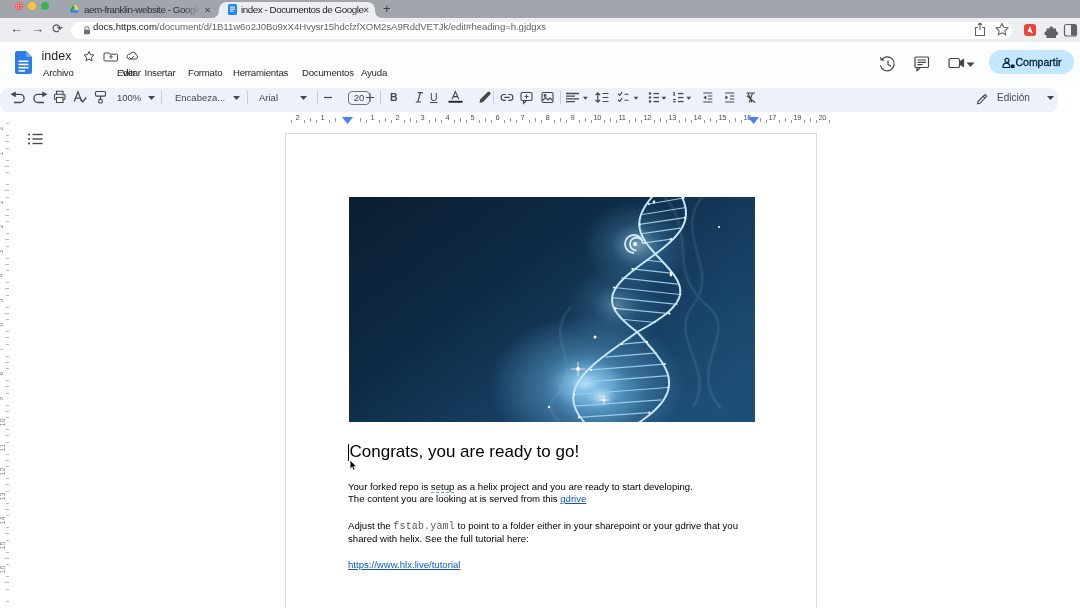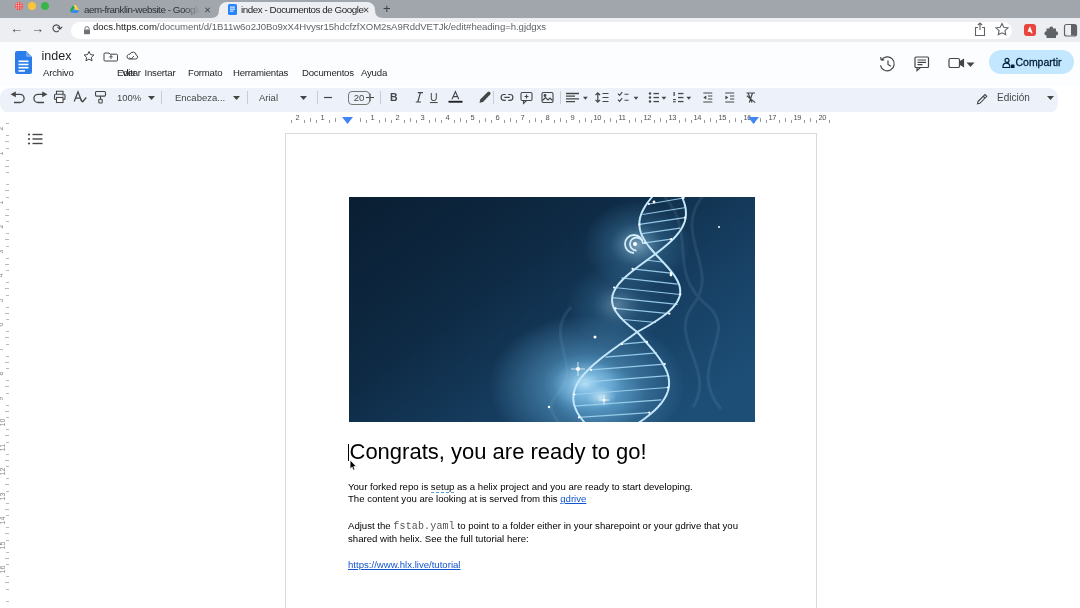--- a/index.html
+++ b/index.html
@@ -26,21 +26,21 @@
 #szbox { position:absolute; left:348px; top:90.5px; width:22px; height:14px; border:1px solid #747775; border-radius:4px; font-size:9.5px; line-height:12px; text-align:center; color:#444746; }
 
 #hruler { position:absolute; left:0; top:112px; width:1080px; height:14px; background:#fff; }
 .rnum { position:absolute; top:0.5px; font-size:7.5px; color:#4d5156; letter-spacing:-0.3px; }
 .rtick { position:absolute; width:1px; background:#969ba1; }
 #vruler { position:absolute; left:0; top:118px; width:12px; height:490px; z-index:5; }
 .vnum { position:absolute; font-size:7px; color:#80868b; transform:rotate(-90deg); }
 
 #canvas { position:absolute; left:0; top:126px; width:1080px; height:482px; background:#fff; }
 #page { position:absolute; left:285px; top:7px; width:532px; height:600px; background:#fff; border:1px solid #d8dade; }
-#heading { position:absolute; left:63.5px; top:443.4px; font-size:22px; line-height:17.6px; color:#000; margin-top:-134px; }
+#heading { position:absolute; left:63.5px; top:443.4px; font-size:17px; line-height:17.6px; color:#000; margin-top:-134px; }
 .body-t { position:absolute; left:62px; font-size:9.6px; line-height:12.6px; color:#000; }
 .lnk { color:#1155cc; text-decoration:underline; }
 .mono { font-family:"Liberation Mono",monospace; font-size:10px; color:#555; letter-spacing:0.15px; }
 #setup { border-bottom:1.2px dashed #5b9bd5; }
 </style>
 </head>
 <body>
 
 <div id="tabstrip">
   <div class="tl" style="left:15px;background:#ef4a48;background-image:radial-gradient(rgba(255,255,255,.9) 0.55px, transparent 0.9px);background-size:2.4px 2.4px;"></div>

